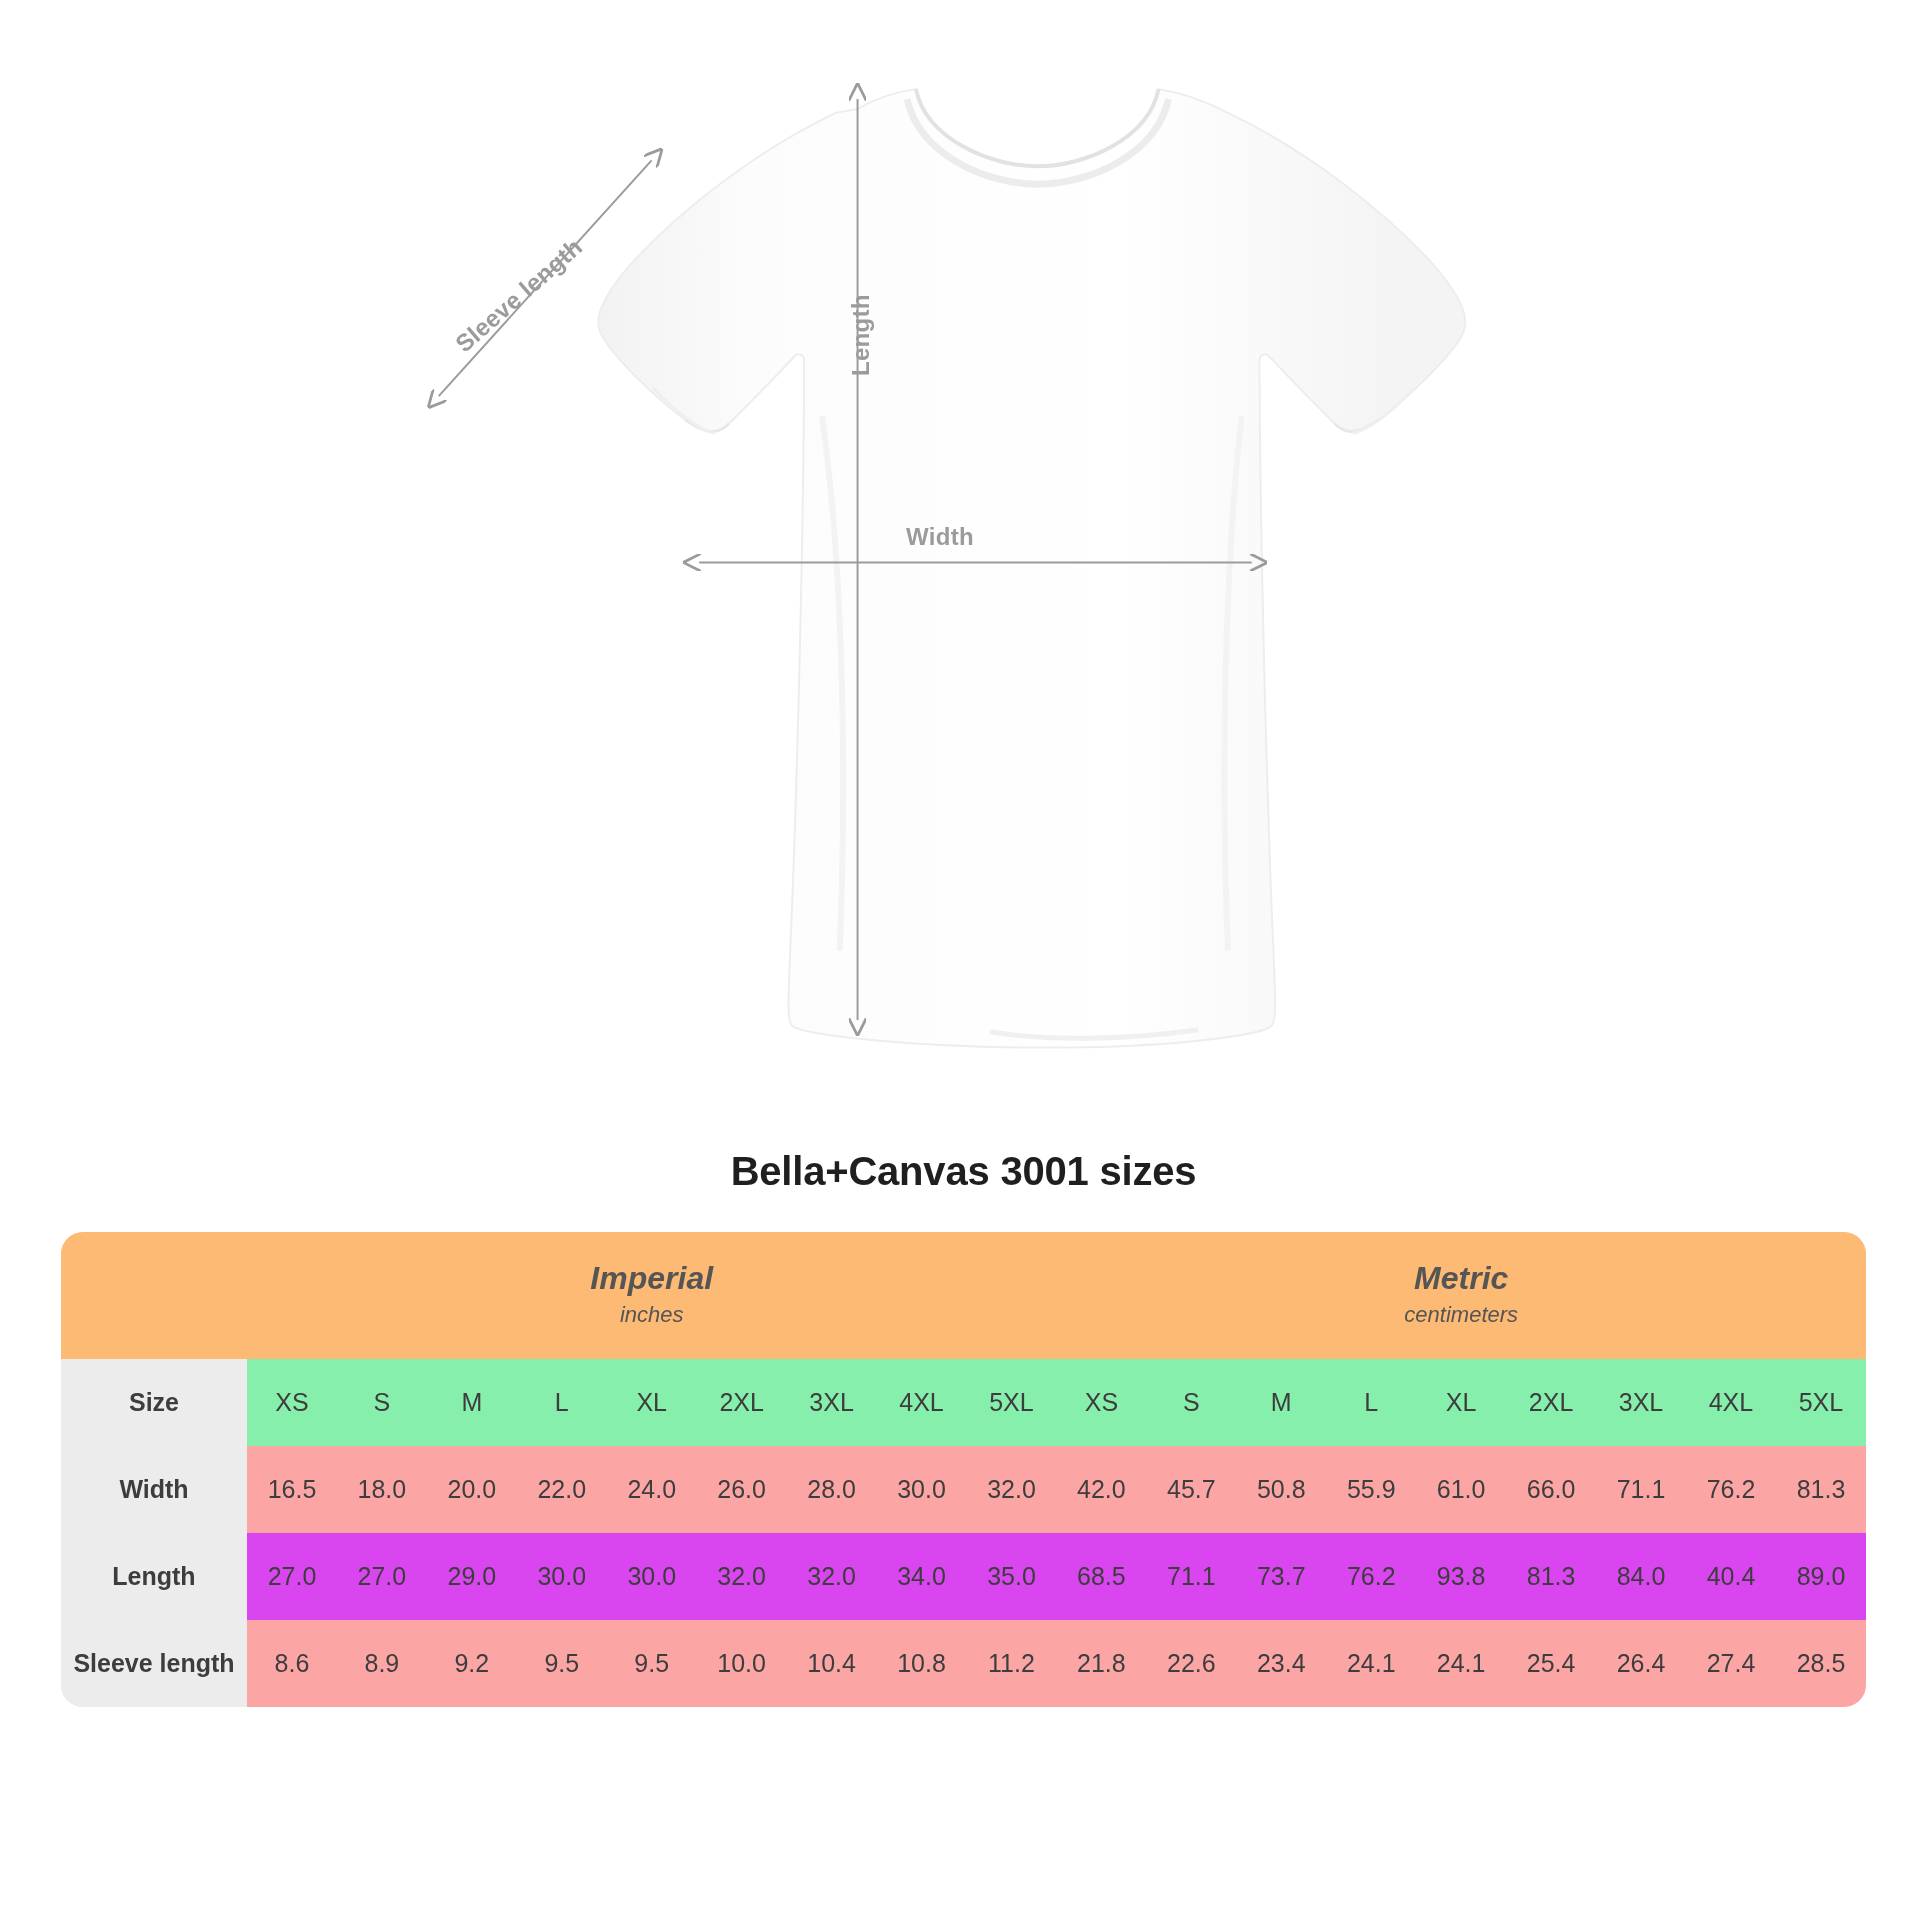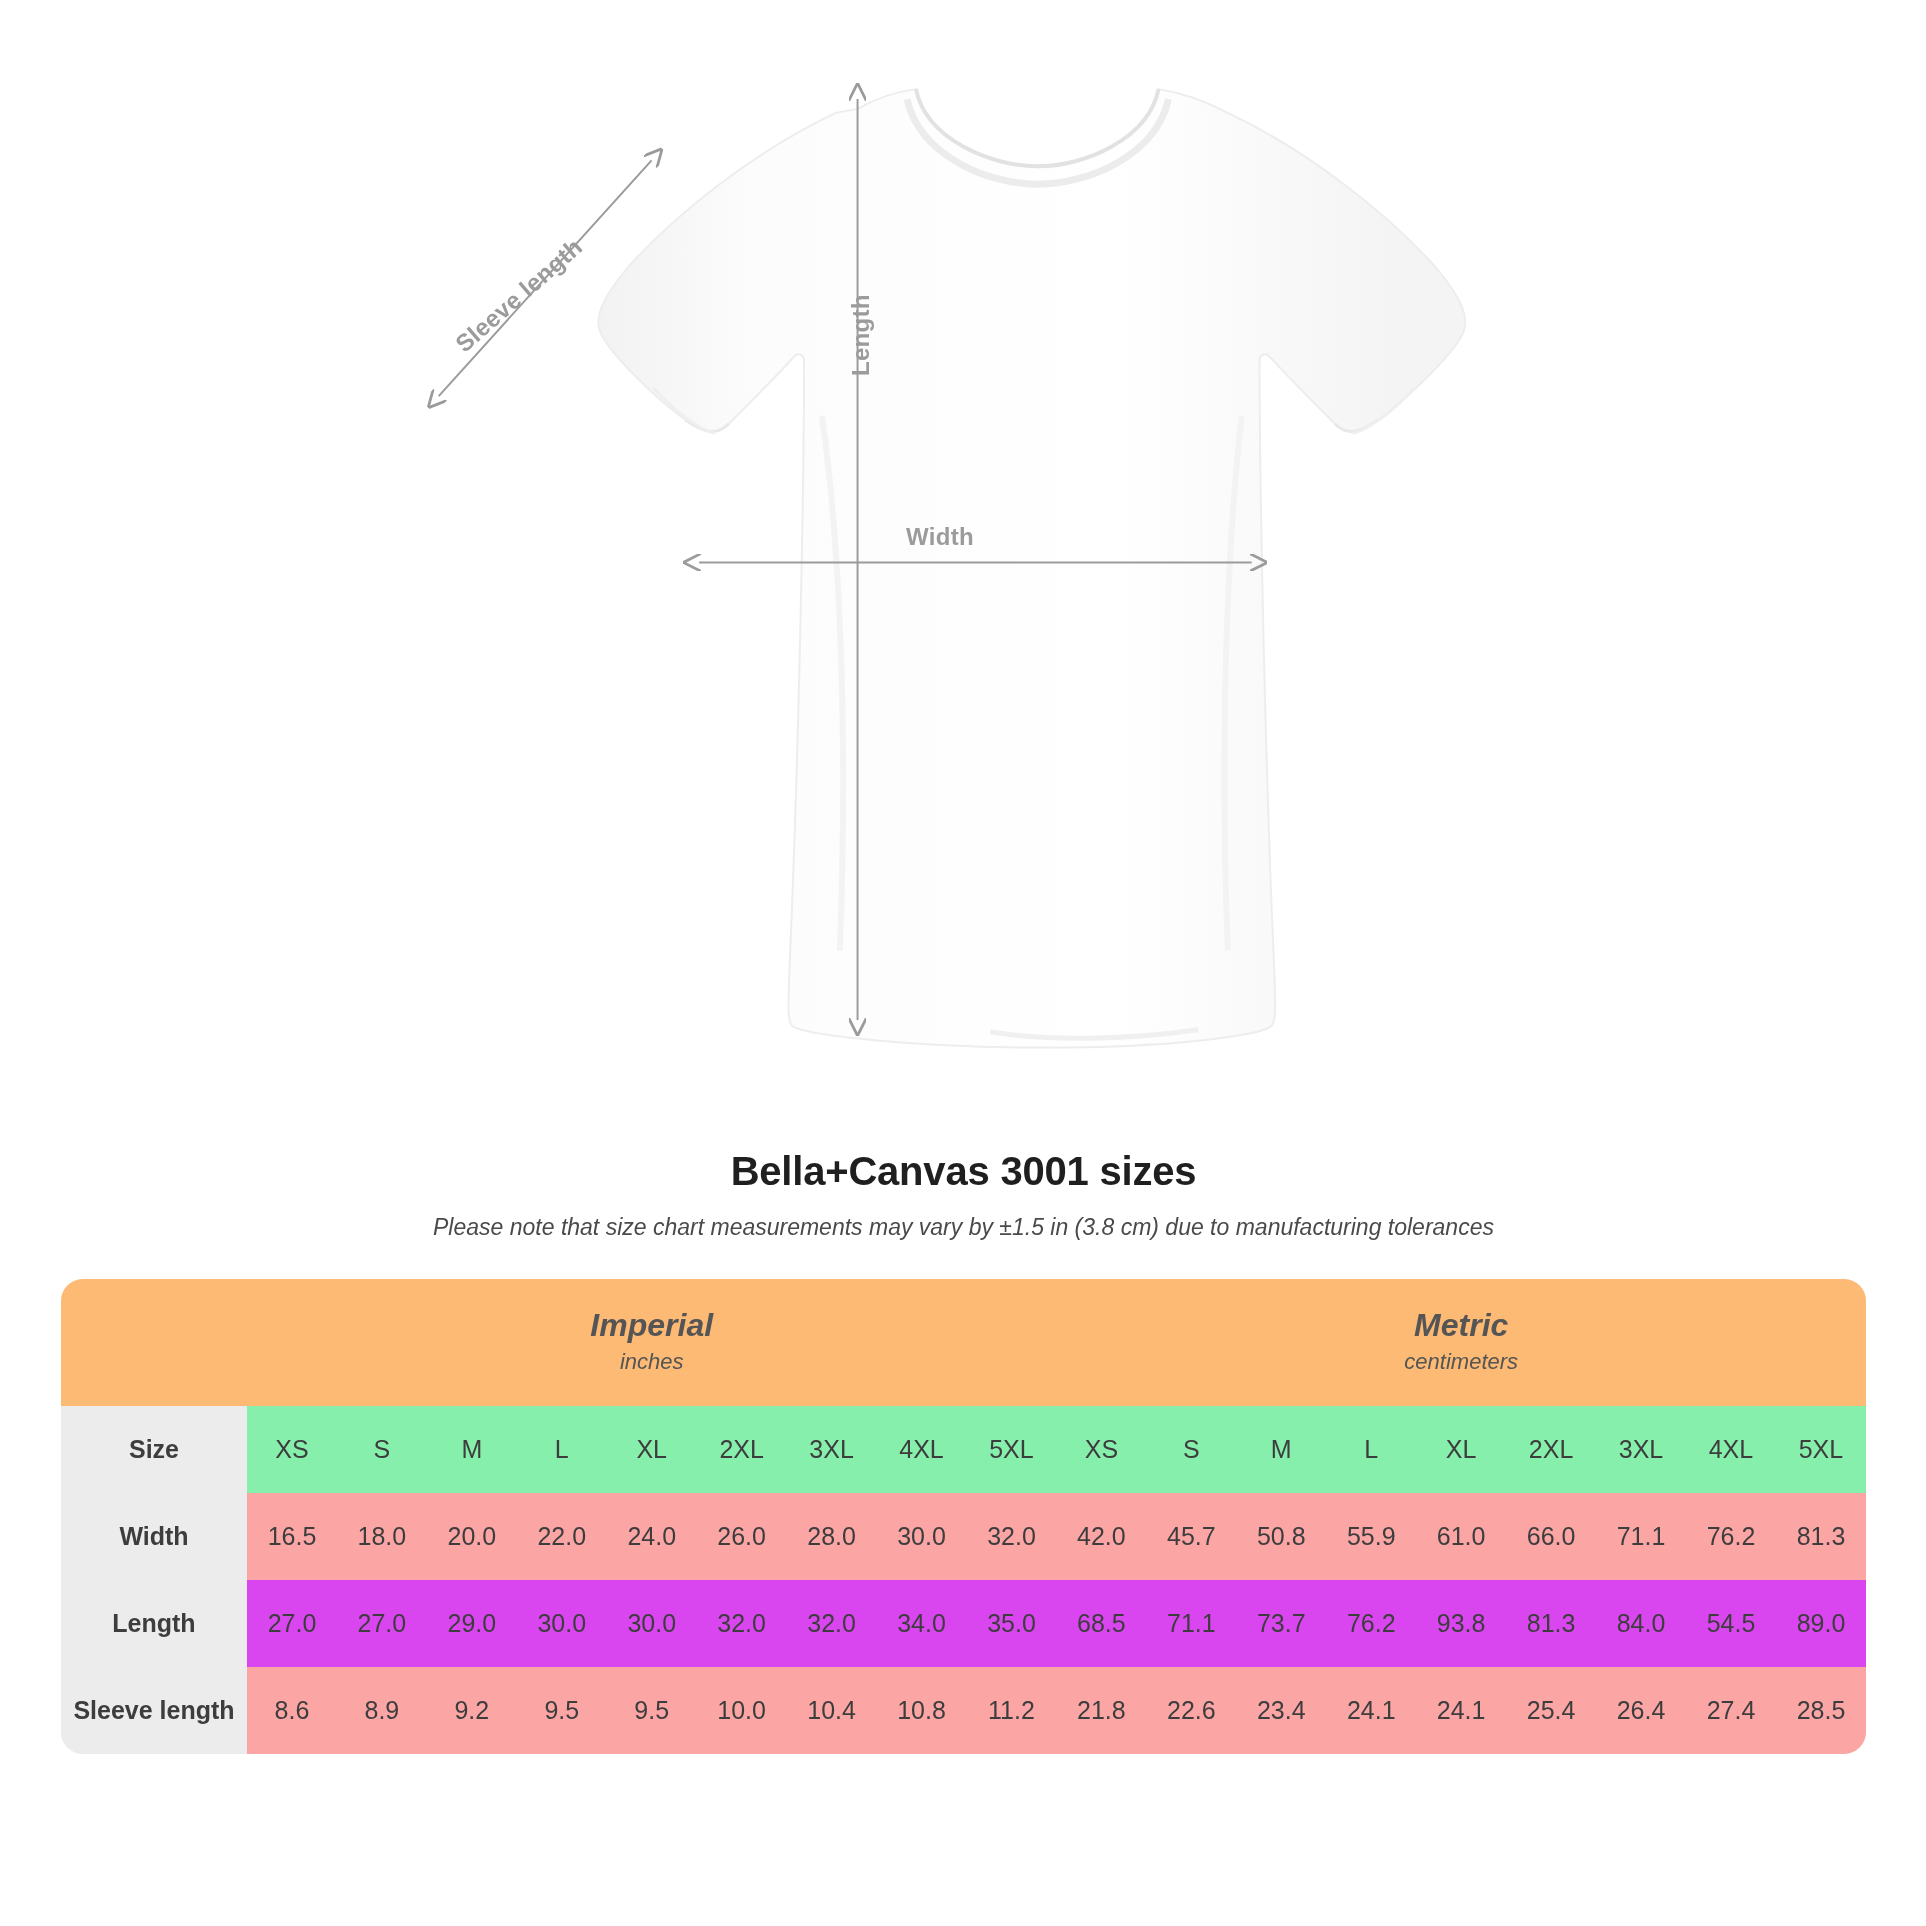--- a/index.html
+++ b/index.html
@@ -214,21 +214,20 @@
         <line x1="443" y1="400" x2="658" y2="162" stroke="#9b9b9b" stroke-width="2" marker-start="url(#arrowStart)" marker-end="url(#arrowEnd)"></line>
       </g>
     </svg>
 
     <div class="dim-label label-width">Width</div>
     <div class="dim-label label-length">Length</div>
     <div class="dim-label label-sleeve">Sleeve length</div>
   </div>
 
   <div class="chart-title">Bella+Canvas 3001 sizes</div>
-  <div class="chart-note">Please note that size chart measurements may vary by ±1.5 in (3.8 cm) due to manufacturing tolerances</div>
 
   <div class="table-wrap">
     <table class="size-table">
       <colgroup>
         <col class="col-label">
         <col class="col-cell">
           <col class="col-cell">
           <col class="col-cell">
           <col class="col-cell">
           <col class="col-cell">
@@ -312,21 +311,21 @@
             <td>32.0</td>
             <td>34.0</td>
             <td>35.0</td>
             <td>68.5</td>
             <td>71.1</td>
             <td>73.7</td>
             <td>76.2</td>
             <td>93.8</td>
             <td>81.3</td>
             <td>84.0</td>
-            <td>54.5</td>
+            <td>40.4</td>
             <td>89.0</td>
           </tr>
           <tr class="data-row alt">
             <td class="rowlabel">Sleeve length</td>
             <td>8.6</td>
             <td>8.9</td>
             <td>9.2</td>
             <td>9.5</td>
             <td>9.5</td>
             <td>10.0</td>

